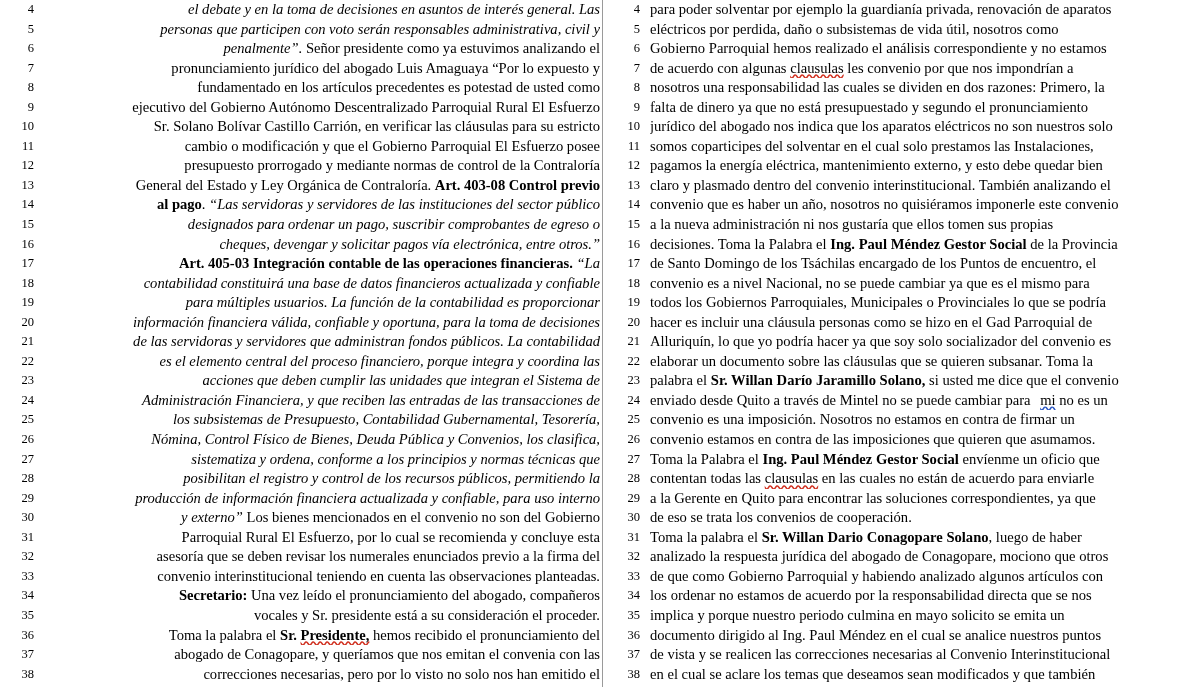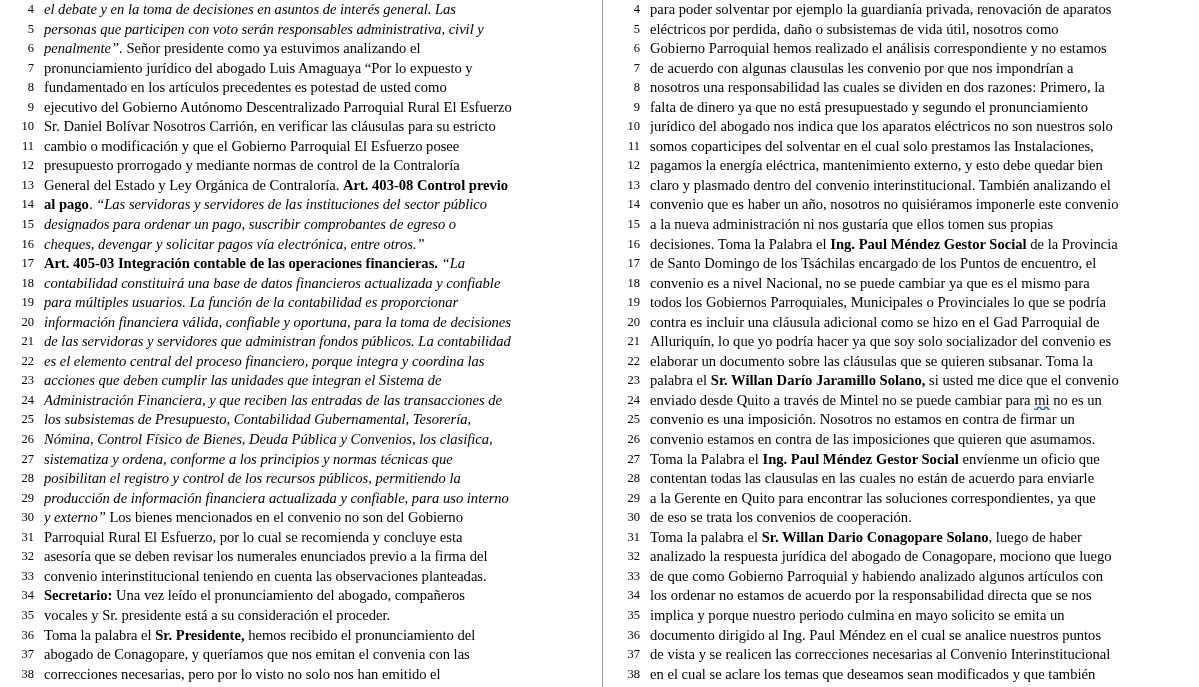--- a/index.html
+++ b/index.html
@@ -66,33 +66,35 @@
   }
   .ltext {
     flex: 1;
     font-family: "Liberation Serif", serif;
     font-size: 14.6px;
     color: #000000;
     white-space: nowrap;
     line-height: 19.55px;
     overflow: hidden;
   }
-  .col-left .ltext { letter-spacing: -0.02px; }
+  .col-left .ltext { letter-spacing: -0.02px; text-align: right; }
   b { font-weight: bold; }
   i { font-style: italic; }
   .sp-red {
+    text-decoration: underline;
     text-decoration-color: #d03020;
     text-decoration-style: wavy;
     text-decoration-skip-ink: none;
   }
   .sp-blue {
     text-decoration: underline;
     text-decoration-color: #2b57c4;
     text-decoration-style: wavy;
     text-decoration-skip-ink: none;
+    margin-left: 6px;
   }
 </style>
 </head>
 <body>
 
 <div class="page">
 
   <div class="column col-left">
     <div class="lines" id="left-lines">
         <div class="line">
@@ -114,21 +116,21 @@
         <div class="line">
           <div class="lnum">8</div>
           <div class="ltext">fundamentado en los artículos precedentes es potestad de usted como</div>
         </div>
         <div class="line">
           <div class="lnum">9</div>
           <div class="ltext">ejecutivo del Gobierno Autónomo Descentralizado Parroquial Rural El Esfuerzo</div>
         </div>
         <div class="line">
           <div class="lnum">10</div>
-          <div class="ltext">Sr. Daniel Bolívar Nosotros Carrión, en verificar las cláusulas para su estricto</div>
+          <div class="ltext">Sr. Solano Bolívar Castillo Carrión, en verificar las cláusulas para su estricto</div>
         </div>
         <div class="line">
           <div class="lnum">11</div>
           <div class="ltext">cambio o modificación y que el Gobierno Parroquial El Esfuerzo posee</div>
         </div>
         <div class="line">
           <div class="lnum">12</div>
           <div class="ltext">presupuesto prorrogado y mediante normas de control de la Contraloría</div>
         </div>
         <div class="line">
@@ -305,21 +307,21 @@
         <div class="line">
           <div class="lnum">18</div>
           <div class="ltext">convenio es a nivel Nacional, no se puede cambiar ya que es el mismo para</div>
         </div>
         <div class="line">
           <div class="lnum">19</div>
           <div class="ltext">todos los Gobiernos Parroquiales, Municipales o Provinciales lo que se podría</div>
         </div>
         <div class="line">
           <div class="lnum">20</div>
-          <div class="ltext">contra es incluir una cláusula adicional como se hizo en el Gad Parroquial de</div>
+          <div class="ltext">hacer es incluir una cláusula personas como se hizo en el Gad Parroquial de</div>
         </div>
         <div class="line">
           <div class="lnum">21</div>
           <div class="ltext">Alluriquín, lo que yo podría hacer ya que soy solo socializador del convenio es</div>
         </div>
         <div class="line">
           <div class="lnum">22</div>
           <div class="ltext">elaborar un documento sobre las cláusulas que se quieren subsanar. Toma la</div>
         </div>
         <div class="line">
@@ -353,21 +355,21 @@
         <div class="line">
           <div class="lnum">30</div>
           <div class="ltext">de eso se trata los convenios de cooperación.</div>
         </div>
         <div class="line">
           <div class="lnum">31</div>
           <div class="ltext">Toma la palabra el <b>Sr. Willan Dario Conagopare Solano</b>, luego de haber</div>
         </div>
         <div class="line">
           <div class="lnum">32</div>
-          <div class="ltext">analizado la respuesta jurídica del abogado de Conagopare, mociono que luego</div>
+          <div class="ltext">analizado la respuesta jurídica del abogado de Conagopare, mociono que otros</div>
         </div>
         <div class="line">
           <div class="lnum">33</div>
           <div class="ltext">de que como Gobierno Parroquial y habiendo analizado algunos artículos con</div>
         </div>
         <div class="line">
           <div class="lnum">34</div>
           <div class="ltext">los ordenar no estamos de acuerdo por la responsabilidad directa que se nos</div>
         </div>
         <div class="line">

